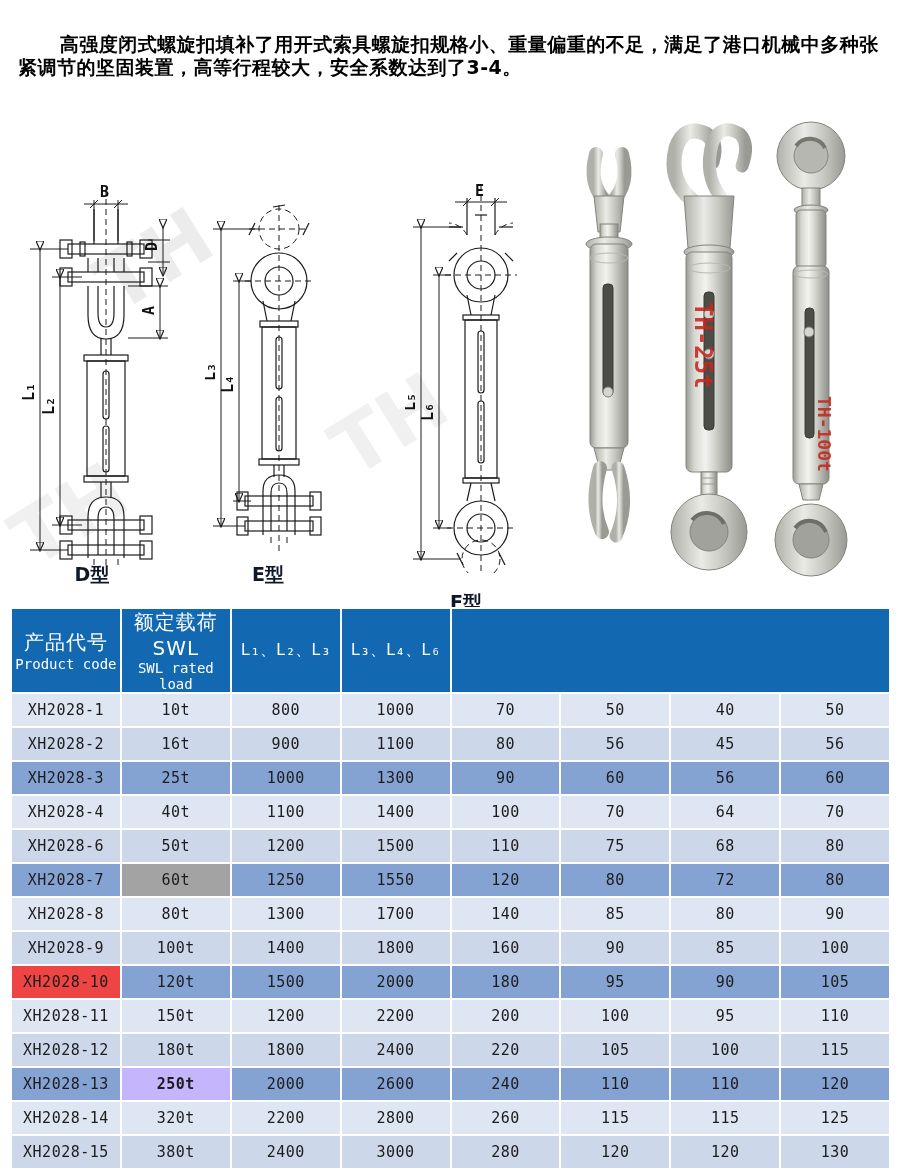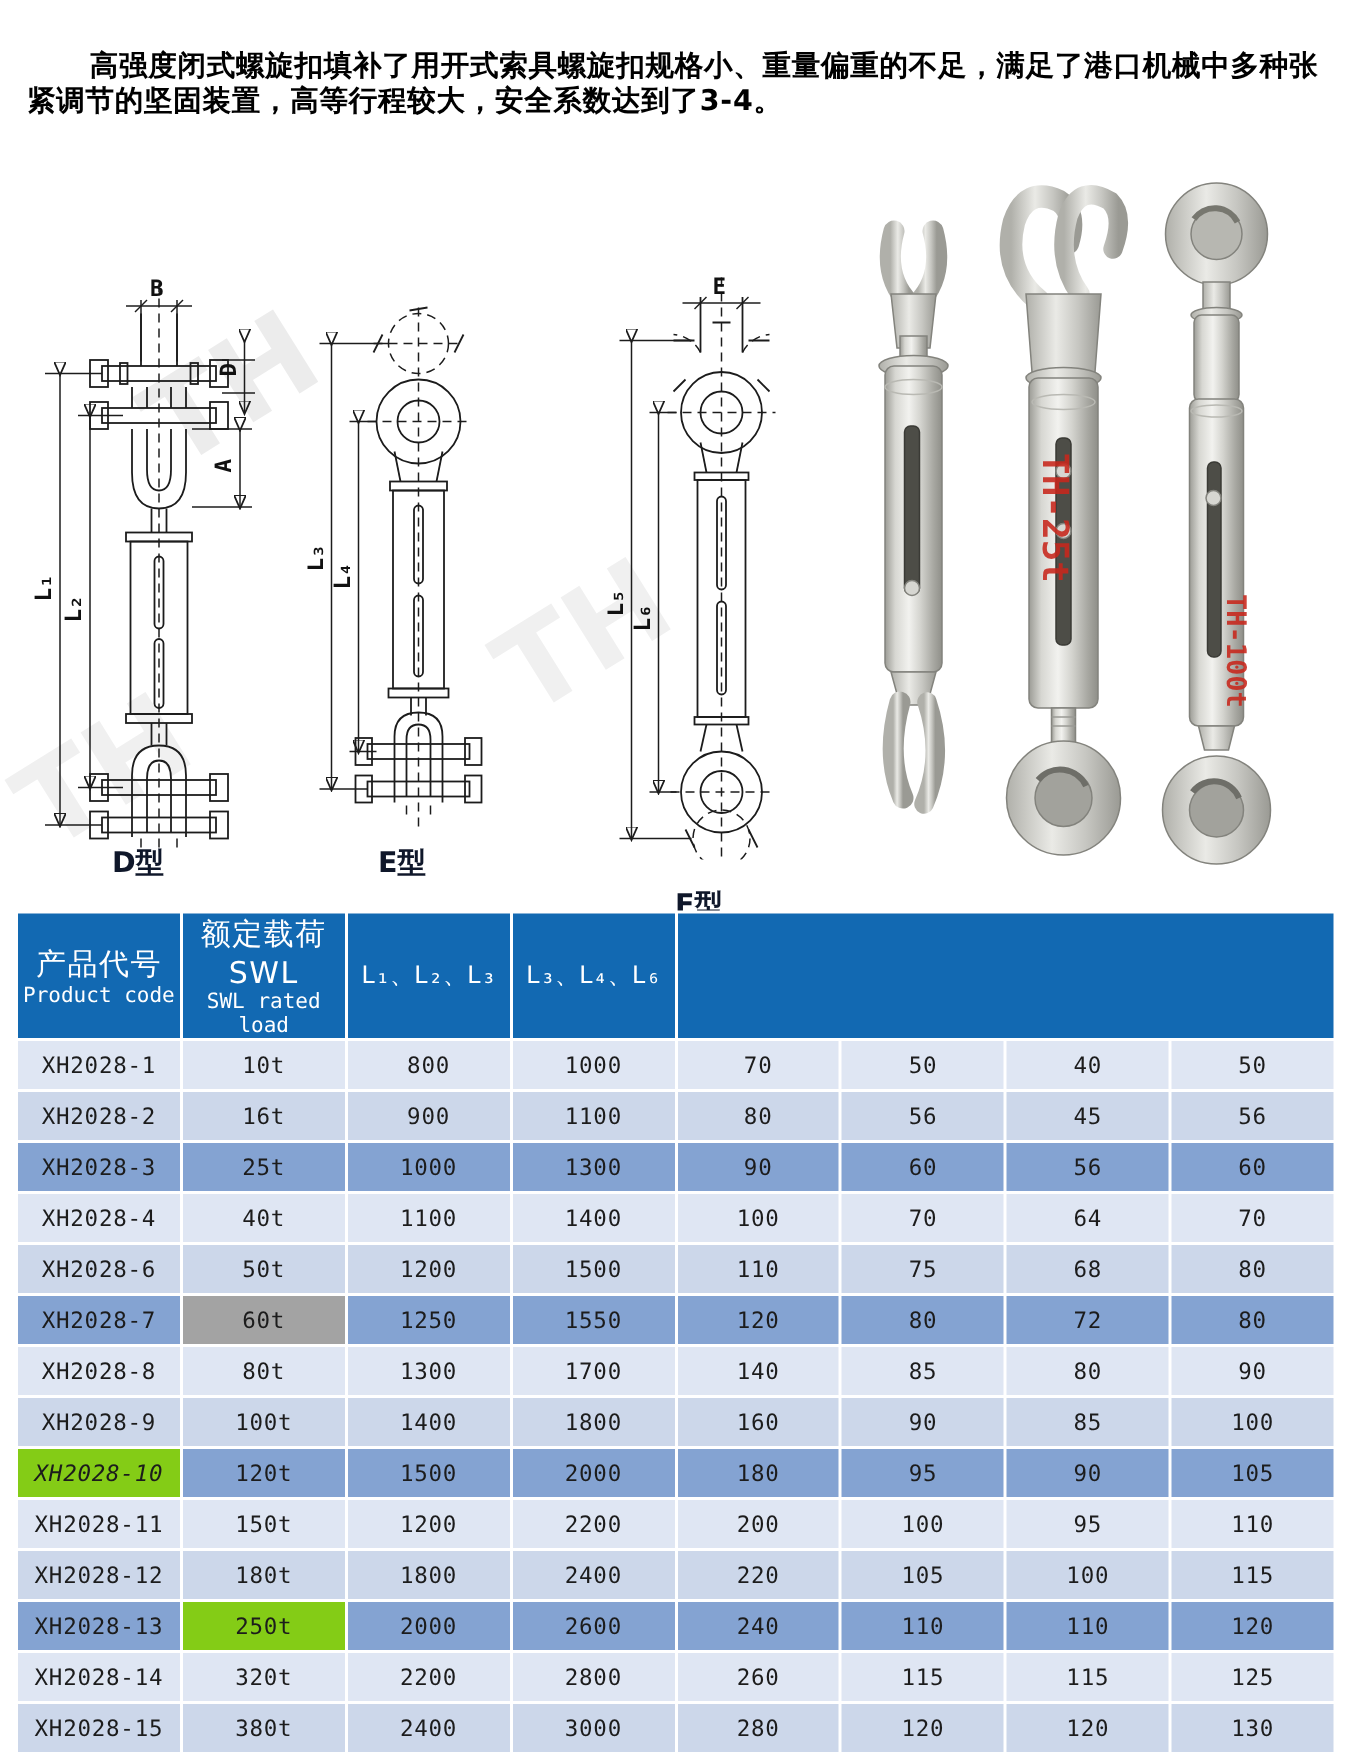--- a/index.html
+++ b/index.html
@@ -419,21 +419,21 @@
             <td style="background: rgb(204, 215, 234);">XH2028-9</td>
             <td style="background: rgb(204, 215, 234);">100t</td>
             <td style="background: rgb(204, 215, 234);">1400</td>
             <td style="background: rgb(204, 215, 234);">1800</td>
             <td style="background: rgb(204, 215, 234);">160</td>
             <td style="background: rgb(204, 215, 234);">90</td>
             <td style="background: rgb(204, 215, 234);">85</td>
             <td style="background: rgb(204, 215, 234);">100</td>
           </tr>
           <tr>
-            <td style="background: #84cc16; font-style: italic;">XH2028-10</td>
+            <td style="background: #ef4444;">XH2028-10</td>
             <td style="background: rgb(132, 163, 210);">120t</td>
             <td style="background: rgb(132, 163, 210);">1500</td>
             <td style="background: rgb(132, 163, 210);">2000</td>
             <td style="background: rgb(132, 163, 210);">180</td>
             <td style="background: rgb(132, 163, 210);">95</td>
             <td style="background: rgb(132, 163, 210);">90</td>
             <td style="background: rgb(132, 163, 210);">105</td>
           </tr>
           <tr>
             <td style="background: rgb(223, 230, 243);">XH2028-11</td>
@@ -450,21 +450,21 @@
             <td style="background: rgb(204, 215, 234);">180t</td>
             <td style="background: rgb(204, 215, 234);">1800</td>
             <td style="background: rgb(204, 215, 234);">2400</td>
             <td style="background: rgb(204, 215, 234);">220</td>
             <td style="background: rgb(204, 215, 234);">105</td>
             <td style="background: rgb(204, 215, 234);">100</td>
             <td style="background: rgb(204, 215, 234);">115</td>
           </tr>
           <tr>
             <td style="background: rgb(132, 163, 210);">XH2028-13</td>
-            <td style="background: #84cc16;">250t</td>
+            <td style="background: #c4b5fd; font-weight: bold;">250t</td>
             <td style="background: rgb(132, 163, 210);">2000</td>
             <td style="background: rgb(132, 163, 210);">2600</td>
             <td style="background: rgb(132, 163, 210);">240</td>
             <td style="background: rgb(132, 163, 210);">110</td>
             <td style="background: rgb(132, 163, 210);">110</td>
             <td style="background: rgb(132, 163, 210);">120</td>
           </tr>
           <tr>
             <td style="background: rgb(223, 230, 243);">XH2028-14</td>
             <td style="background: rgb(223, 230, 243);">320t</td>

